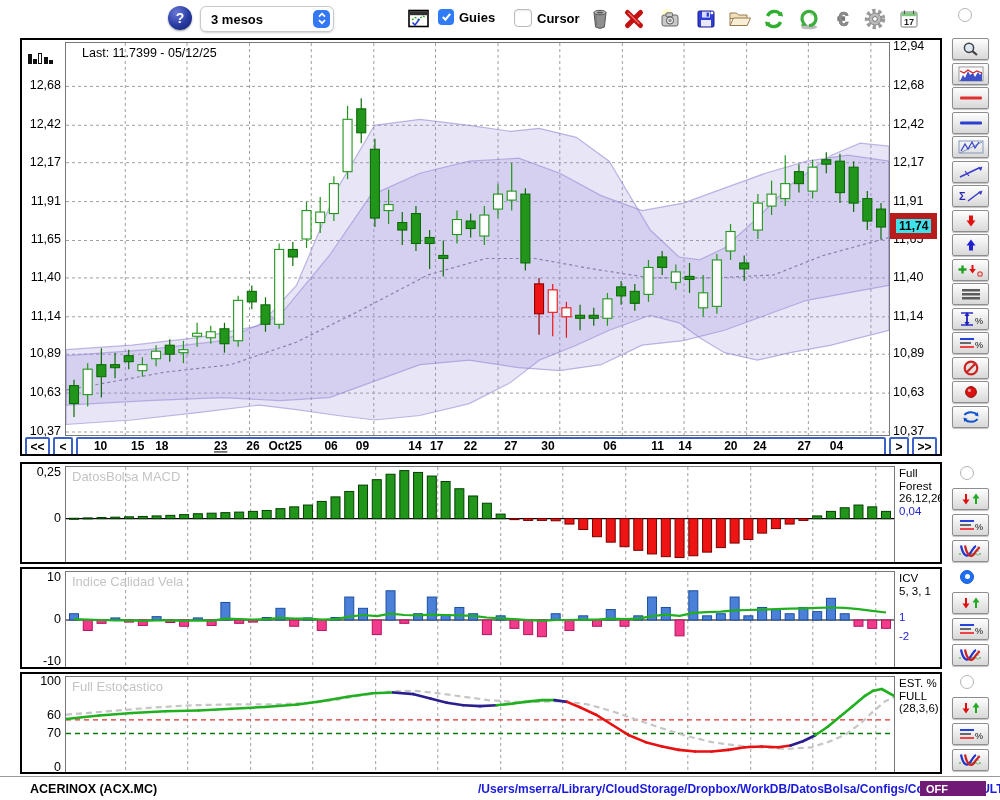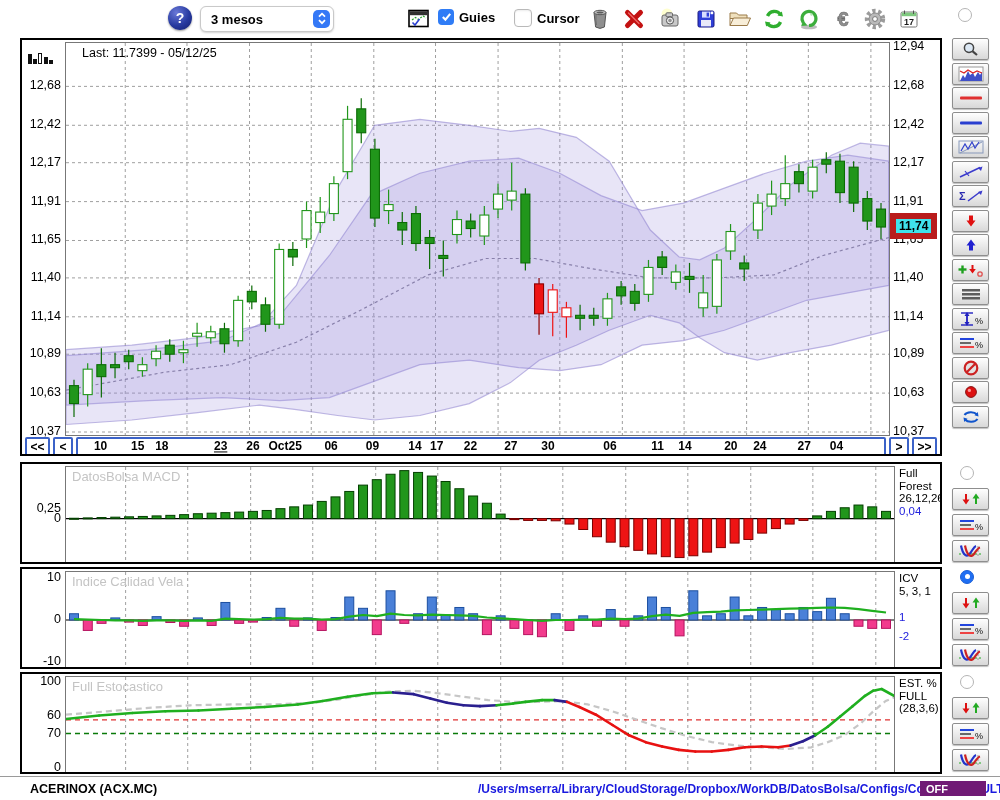--- a/index.html
+++ b/index.html
@@ -356,21 +356,21 @@
     <button class="navbtn" style="width:25px;">&lt;&lt;</button>
     <button class="navbtn" style="width:20px;">&lt;</button>
     <div class="datebox" id="datebox">
         <span class="datelabel" style="left: 2.8%;">10</span>
         <span class="datelabel" style="left: 7.4%;">15</span>
         <span class="datelabel" style="left: 10.4%;">18</span>
         <span class="datelabel" style="left: 17.7%; text-decoration: underline;">23</span>
         <span class="datelabel" style="left: 21.7%;">26</span>
         <span class="datelabel" style="left: 25.7%;">Oct25</span>
         <span class="datelabel" style="left: 31.4%;">06</span>
-        <span class="datelabel" style="left: 35.3%; margin-left: 10px;">09</span>
+        <span class="datelabel" style="left: 35.3%;">09</span>
         <span class="datelabel" style="left: 41.8%;">14</span>
         <span class="datelabel" style="left: 44.5%;">17</span>
         <span class="datelabel" style="left: 48.7%;">22</span>
         <span class="datelabel" style="left: 53.7%;">27</span>
         <span class="datelabel" style="left: 58.3%;">30</span>
         <span class="datelabel" style="left: 66%;">06</span>
         <span class="datelabel" style="left: 71.9%;">11</span>
         <span class="datelabel" style="left: 75.3%;">14</span>
         <span class="datelabel" style="left: 81%;">20</span>
         <span class="datelabel" style="left: 84.6%;">24</span>
@@ -480,21 +480,21 @@
       <rect x="787.9745762711865" y="38.037735849056595" width="9" height="13.584905660377352" fill="#21961b" stroke="#043f00" stroke-width="1"></rect>
       <rect x="801.7372881355933" y="39.849056603773576" width="9" height="11.773584905660371" fill="#21961b" stroke="#043f00" stroke-width="1"></rect>
       <rect x="815.5" y="44.377358490566024" width="9" height="7.245283018867923" fill="#21961b" stroke="#043f00" stroke-width="1"></rect>
     </svg>
   <div class="pname">
     <div>Full</div>
     <div>Forest</div>
     <div>26,12,26</div>
     <div class="pval">0,04</div>
   </div>
-<div class="ytick l" style="top: 8.33962px; margin-top: 36px;">0,25</div>
+<div class="ytick l" style="top: 8.33962px;">0,25</div>
     <div class="ytick l" style="top: 53.6226px;">0</div>
     <div class="ytick l" style="top: 108px;">-0,22</div>
   </div>
 
 <div class="panel subpanel" id="icv-panel">
   <div class="ptitle">Indice Calidad Vela</div>
   <svg class="plotsvg" id="icv-svg" width="828" height="96">
       <line x1="59.61599999999999" x2="59.61599999999999" y1="0" y2="96" class="gv"></line>
       <line x1="121.716" x2="121.716" y1="0" y2="96" class="gv"></line>
       <line x1="184.644" x2="184.644" y1="0" y2="96" class="gv"></line>

